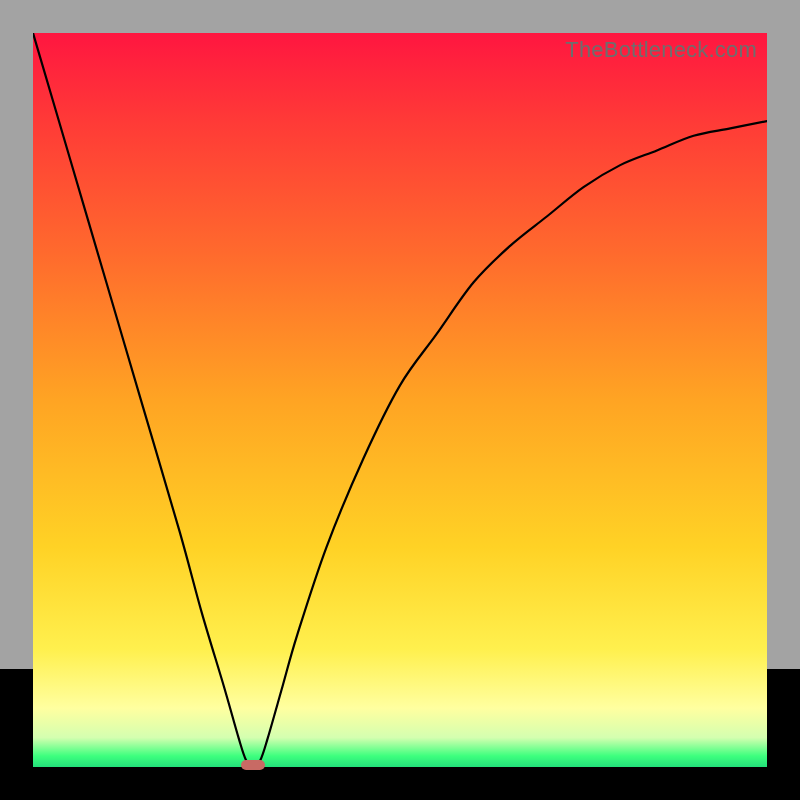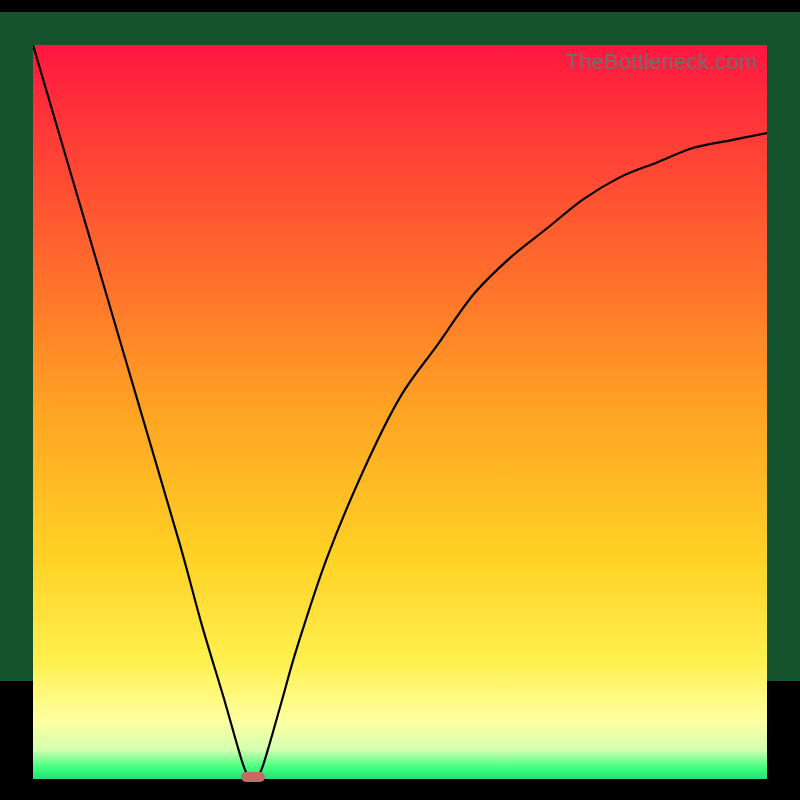--- a/index.html
+++ b/index.html
@@ -8,22 +8,21 @@
     width: 800px;
     height: 800px;
     overflow: hidden;
     background: #000;
     font-family: Arial, Helvetica, sans-serif;
   }
   .frame {
     position: relative;
     width: 800px;
     height: 669px;
-    background: #14532d;
-    margin-top: 12px;
+    background: #a3a3a3;
   }
   .plot {
     position: absolute;
     left: 33px;
     top: 33px;
     width: 734px;
     height: 734px;
     
     background: linear-gradient(
       to bottom,

